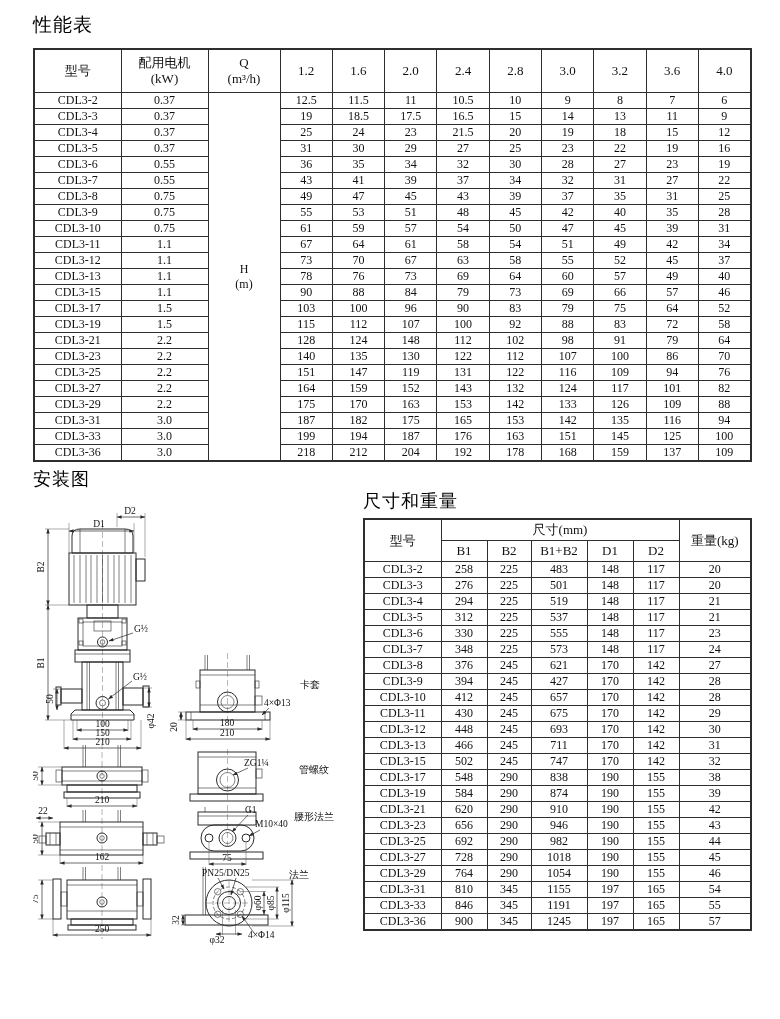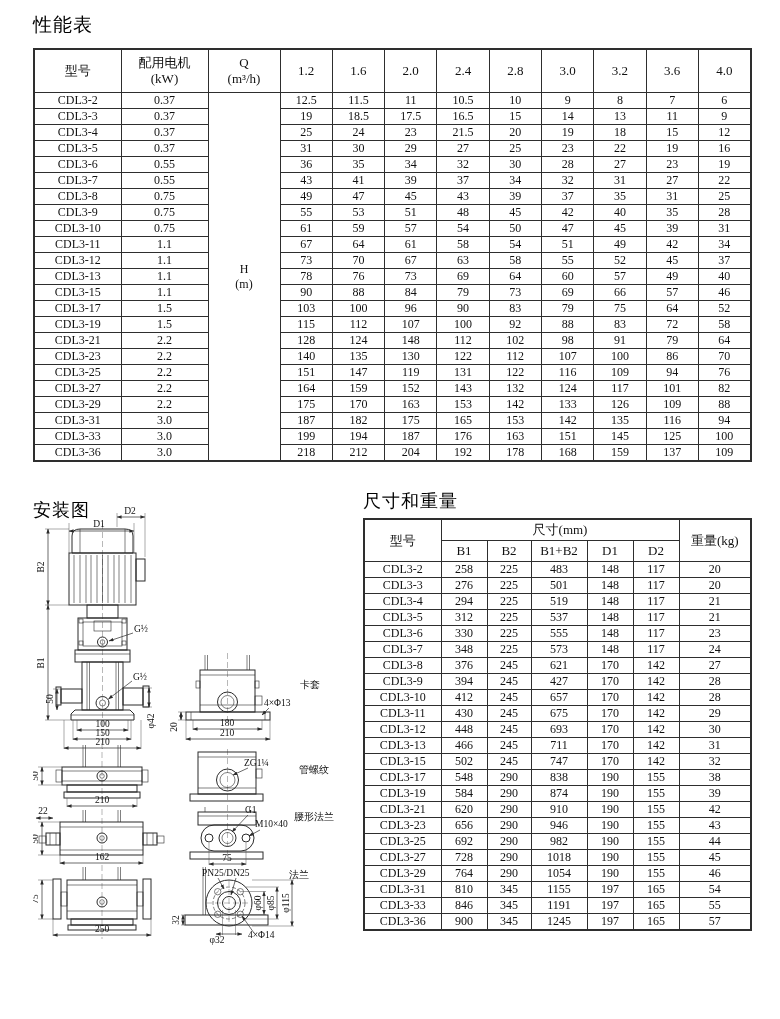--- a/index.html
+++ b/index.html
@@ -1,21 +1,21 @@
 <!DOCTYPE html>
 <html><head>
 <meta charset="utf-8">
 <style>
   html,body{margin:0;padding:0;}
   body{width:780px;height:1019px;background:#fff;position:relative;overflow:hidden;
        font-family:"Liberation Serif",serif;color:#111;}
   .page{position:absolute;inset:0;}
   h1,h2{position:absolute;margin:0;font-family:"Liberation Sans",sans-serif;font-weight:400;color:#000;letter-spacing:1px;}
   h1{left:33px;top:12px;font-size:19px;}
-  #install-title{left:33px;top:498px;font-size:18px;}
+  #install-title{left:33px;top:467px;font-size:18px;}
   #dims-title{left:363px;top:489px;font-size:18px;}
   table{position:absolute;border-collapse:collapse;table-layout:fixed;background:#fff;}
   td,th{border:1px solid #2e2e2e;text-align:center;vertical-align:middle;padding:0;
         font-weight:400;overflow:hidden;white-space:nowrap;font-family:"Liberation Serif",serif;}
   .t1{left:33px;top:48px;width:717px;border:2px solid #2e2e2e;}
   .t1 thead th{height:42px;font-size:13px;}
   .t1 tbody td{height:14.9px;font-size:12px;}
   .t2{left:363px;top:518px;width:387px;border:2px solid #2e2e2e;}
   .t2 thead th{height:20px;font-size:13px;}
   .t2 tbody td{height:14.3px;font-size:12px;}

